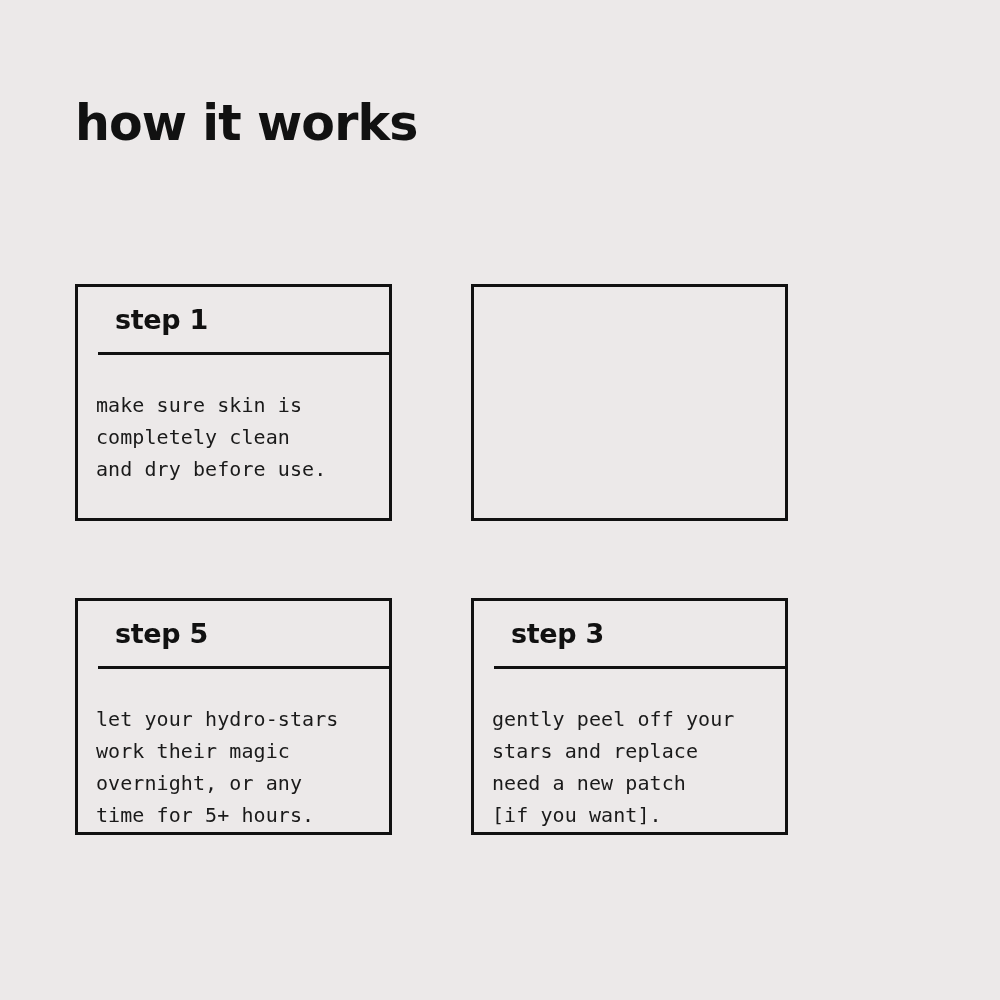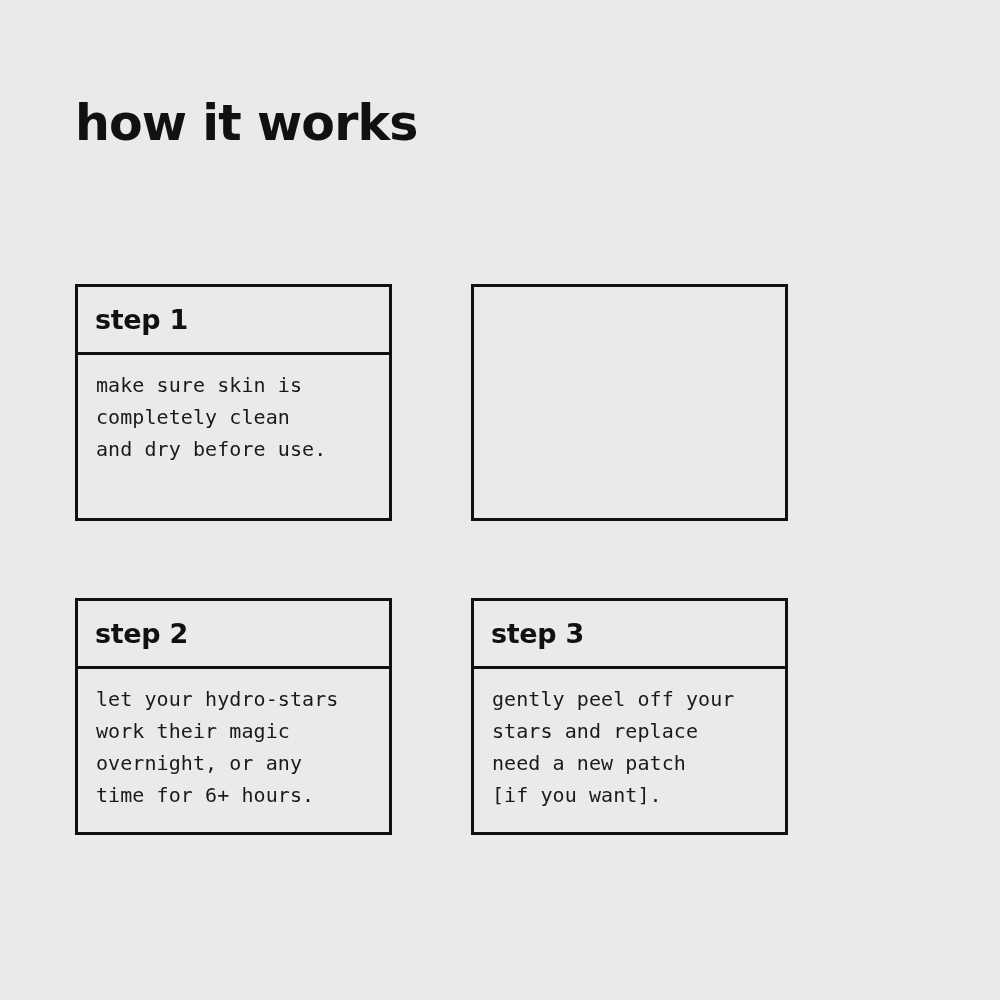--- a/index.html
+++ b/index.html
@@ -62,36 +62,38 @@
   }
 
   .step-card-header {
     box-sizing: border-box;
     height: 68px;
     flex: 0 0 68px;
     border-bottom: 3px solid #111111;
     display: flex;
     align-items: center;
     padding: 0 0 0 17px;
+    margin-left: 20px;
   }
 
   .step-card-title {
     font-family: "DejaVu Sans", "Liberation Sans", sans-serif;
     font-size: 27px;
     font-weight: 700;
     letter-spacing: -0.012em;
     color: #111111;
     line-height: 1;
     white-space: nowrap;
   }
 
   .step-card-body {
     box-sizing: border-box;
     flex: 1 1 auto;
     padding: 14px 10px 0 18px;
+    margin-top: 20px;
   }
 
   .step-card-text {
     margin: 0;
     font-family: "DejaVu Sans Mono", "Liberation Mono", monospace;
     font-size: 20px;
     font-weight: 400;
     line-height: 32px;
     letter-spacing: 0.004em;
     color: #1a1a1a;
@@ -116,27 +118,27 @@
 completely clean
 and dry before use.</p>
       </div>
     </div>
 
     <div class="step-card">
     </div>
 
     <div class="step-card">
       <div class="step-card-header">
-        <span class="step-card-title">step 2</span>
+        <span class="step-card-title">step 5</span>
       </div>
       <div class="step-card-body">
         <p class="step-card-text">let your hydro-stars
 work their magic
 overnight, or any
-time for 6+ hours.</p>
+time for 5+ hours.</p>
       </div>
     </div>
 
     <div class="step-card">
       <div class="step-card-header">
         <span class="step-card-title">step 3</span>
       </div>
       <div class="step-card-body">
         <p class="step-card-text">gently peel off your
 stars and replace

